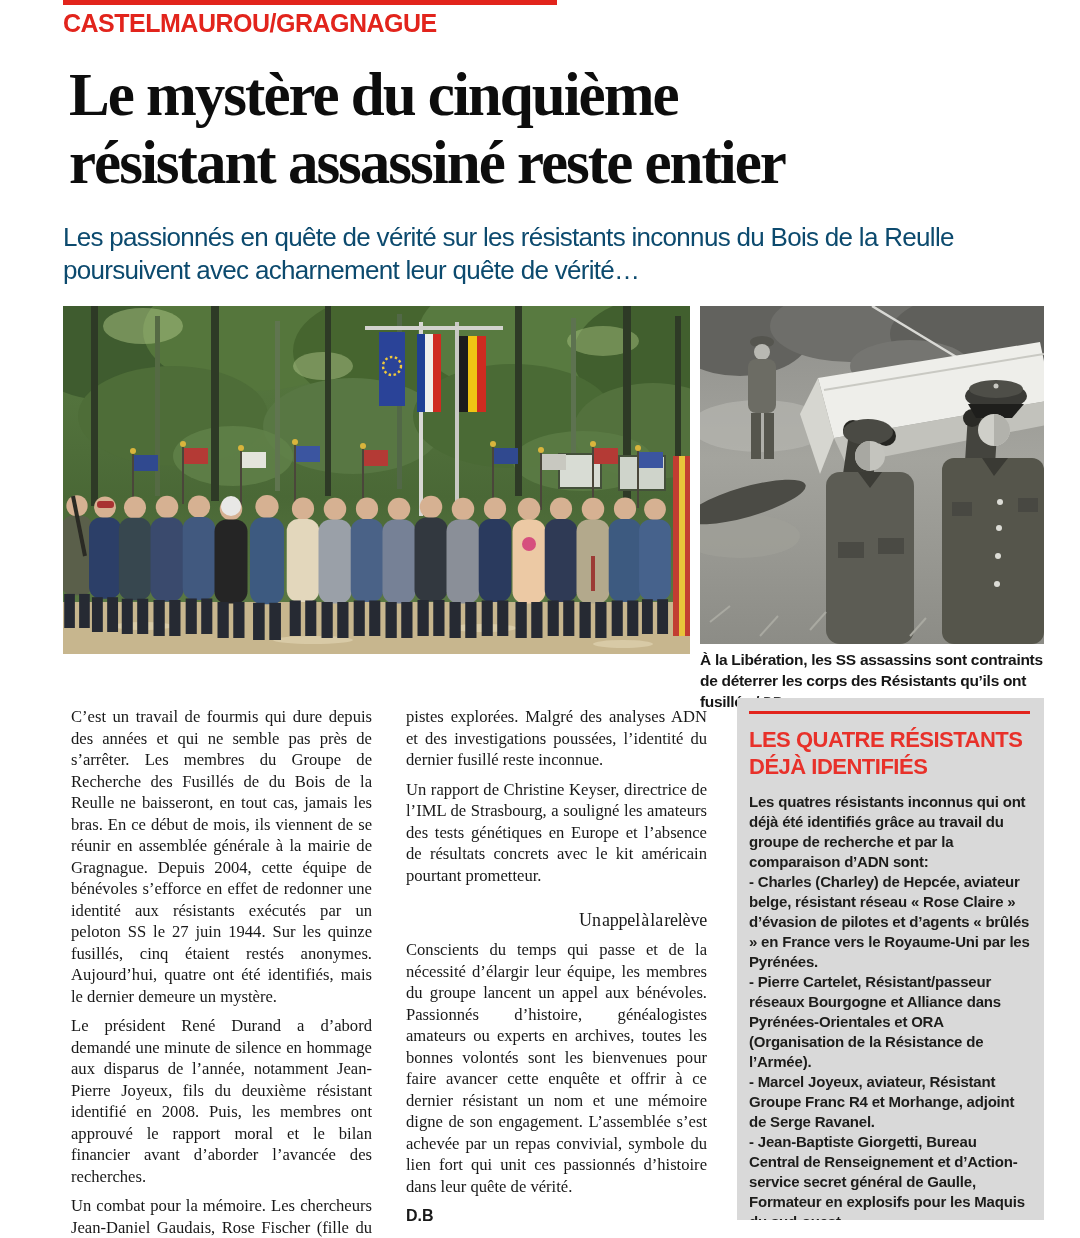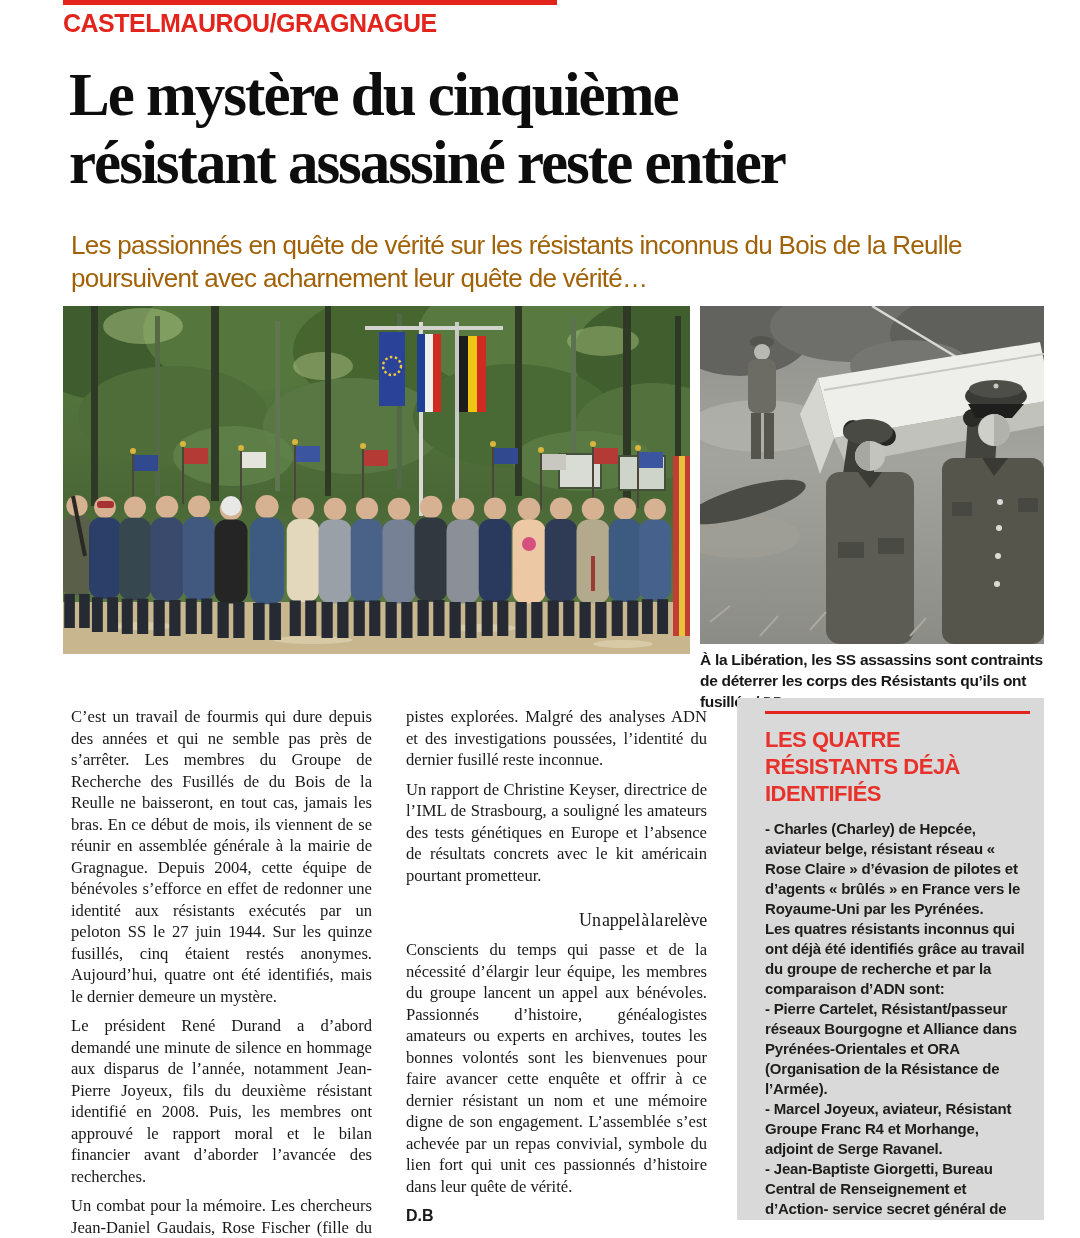--- a/index.html
+++ b/index.html
@@ -8,23 +8,23 @@
 
   .top-strip{position:absolute;left:63px;top:0;width:494px;height:5px;background:#e2241c;}
 
   .kicker{position:absolute;left:63px;top:9px;font-family:"Liberation Sans",sans-serif;
           font-weight:700;font-size:25px;letter-spacing:-0.5px;color:#e2241c;}
 
   .headline{position:absolute;left:60px;top:52px;width:1000px;margin:9px;
             font-family:"Liberation Serif",serif;font-weight:700;
             font-size:61px;line-height:68px;letter-spacing:-2px;color:#0d0d0d;}
 
-  .standfirst{position:absolute;left:63px;top:221px;width:900px;margin:8px;
+  .standfirst{position:absolute;left:63px;top:221px;width:900px;margin:0;
               font-family:"Liberation Sans",sans-serif;font-weight:400;
-              font-size:26px;line-height:33px;letter-spacing:-0.7px;color:#a16207;}
+              font-size:26px;line-height:33px;letter-spacing:-0.7px;color:#0c4a6e;}
 
   figure{position:absolute;margin:0;}
   .fig-left{left:63px;top:306px;width:627px;}
   .fig-right{left:700px;top:306px;width:344px;}
   figure svg{display:block;}
   figcaption{font-family:"Liberation Sans",sans-serif;font-weight:700;
              font-size:15.5px;line-height:21px;letter-spacing:-0.3px;color:#161616;margin-top:5px;}
   figcaption .credit{font-weight:400;font-size:14px;color:#3c3c3c;}
 
   .col{position:absolute;top:698px;width:317px;height:540px;overflow:hidden;
@@ -34,21 +34,21 @@
   .col-2{left:398px;}
   .gap-before{margin-top:23px !important;}
   .subhead{font-weight:400;font-size:18px;line-height:22px;word-spacing:-3px;
            letter-spacing:-0.2px;text-align:right;margin-bottom:1px !important;}
   .signature{font-family:"Liberation Sans",sans-serif;font-weight:700;font-size:16px;
              line-height:22px;text-align:left;margin-top:3px !important;}
   .contact{font-family:"Liberation Sans",sans-serif;font-weight:400;font-style:italic;
            font-size:11px;line-height:19px;text-align:left;color:#ef4444;margin-top:2px !important;}
 
   .side-box{position:absolute;left:737px;top:698px;width:307px;height:522px;
-            background:#d9d9d9;box-sizing:border-box;padding:10px 14px 12px 28px;overflow:hidden;}
+            background:#d9d9d9;box-sizing:border-box;padding:10px 14px 12px 12px;overflow:hidden;}
   .side-box .rule{height:3px;background:#e2241c;margin:3px 0 12px 0;}
   .side-box h2{margin:0 0 12px 0;font-family:"Liberation Sans",sans-serif;font-weight:700;
                font-size:22px;line-height:27px;letter-spacing:-0.5px;color:#e8312a;}
   .side-box p{margin:0;font-family:"Liberation Sans",sans-serif;font-weight:700;
               font-size:15px;line-height:20px;letter-spacing:-0.2px;color:#1d1d1b;}
 </style>
 </head>
 <body>
 
 <div class="page">
@@ -322,20 +322,20 @@
     <p lang="fr">Un rapport de Christine Keyser, directrice de l’IML de Strasbourg, a souligné les amateurs des tests génétiques en Europe et l’absence de résultats concrets avec le kit américain pourtant prometteur.</p>
     <p class="subhead gap-before">Un appel à la relève</p>
     <p lang="fr">Conscients du temps qui passe et de la nécessité d’élargir leur équipe, les membres du groupe lancent un appel aux bénévoles. Passionnés d’histoire, généalogistes amateurs ou experts en archives, toutes les bonnes volontés sont les bienvenues pour faire avancer cette enquête et offrir à ce dernier résistant un nom et une mémoire digne de son engagement. L’assemblée s’est achevée par un repas convivial, symbole du lien fort qui unit ces passionnés d’histoire dans leur quête de vérité.</p>
     <p class="signature">D.B</p>
     <p class="contact">Contact : René Durand, tél.. 06 17 59 84 38, rdsfdg31@free.fr</p>
   </div>
 
   <aside class="side-box">
     <div class="rule"></div>
     <h2>LES QUATRE RÉSISTANTS DÉJÀ IDENTIFIÉS</h2>
+    <p>Les quatres résistants inconnus qui ont déjà été identifiés grâce au travail du groupe de recherche et par la comparaison d’ADN sont:</p>
     <p>- Charles (Charley) de Hepcée, aviateur belge, résistant réseau «  Rose Claire  » d’évasion de pilotes et d’agents «  brûlés  » en France vers le Royaume-Uni par les Pyrénées.</p>
-    <p>Les quatres résistants inconnus qui ont déjà été identifiés grâce au travail du groupe de recherche et par la comparaison d’ADN sont:</p>
     <p>- Pierre Cartelet, Résistant/passeur réseaux Bourgogne et Alliance dans Pyrénées-Orientales et ORA (Organisation de la Résistance de l’Armée).</p>
     <p>- Marcel Joyeux, aviateur, Résistant Groupe Franc R4 et Morhange, adjoint de Serge Ravanel.</p>
     <p>- Jean-Baptiste Giorgetti, Bureau Central de Renseignement et d’Action- service secret général de Gaulle, Formateur en explosifs pour les Maquis du sud-ouest.</p>
   </aside>
 
 </div>
 
 </body></html>

